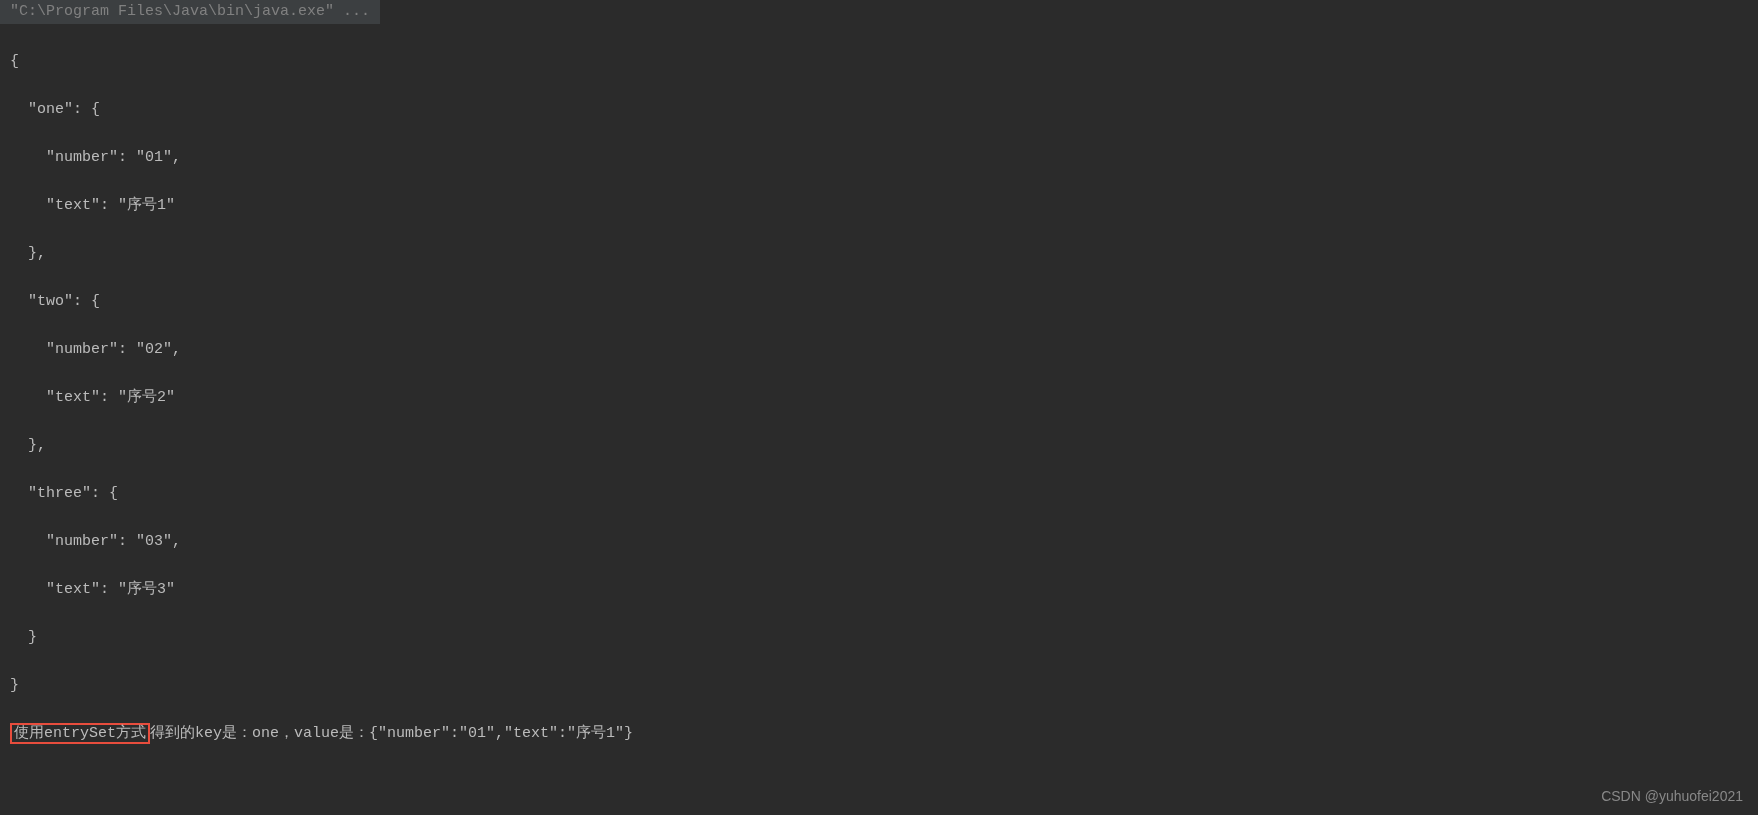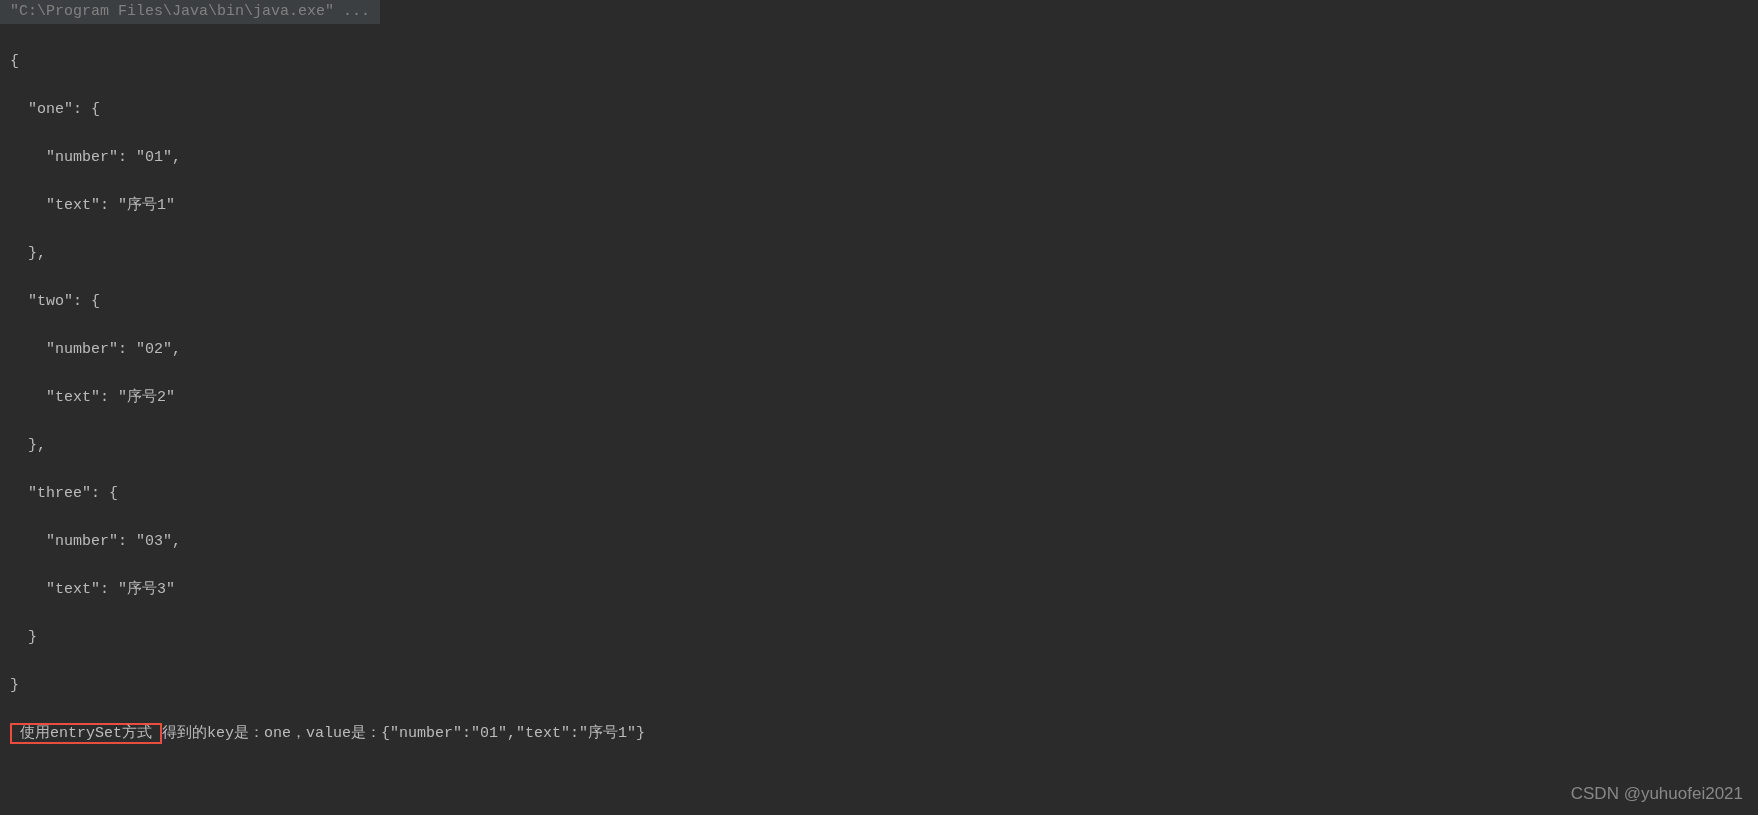--- a/index.html
+++ b/index.html
@@ -28,28 +28,28 @@
       padding: 0 10px;
       display: inline-block;
       margin-bottom: 2px;
     }
     .output-line {
       color: #bbbbbb;
     }
     .highlight-box {
       border: 2px solid #e84d3d;
       display: inline;
-      padding: 0 8px;
+      padding: 0 2px;
     }
     .watermark {
       position: absolute;
       bottom: 8px;
       right: 15px;
       color: #888888;
-      font-size: 17px;
+      font-size: 14px;
       font-family: Arial, sans-serif;
       margin-top: 8px;
     }
   </style>
 </head>
 <body>
 
 
 
 <div class="header-line">"C:\Program Files\Java\bin\java.exe" ...</div>

